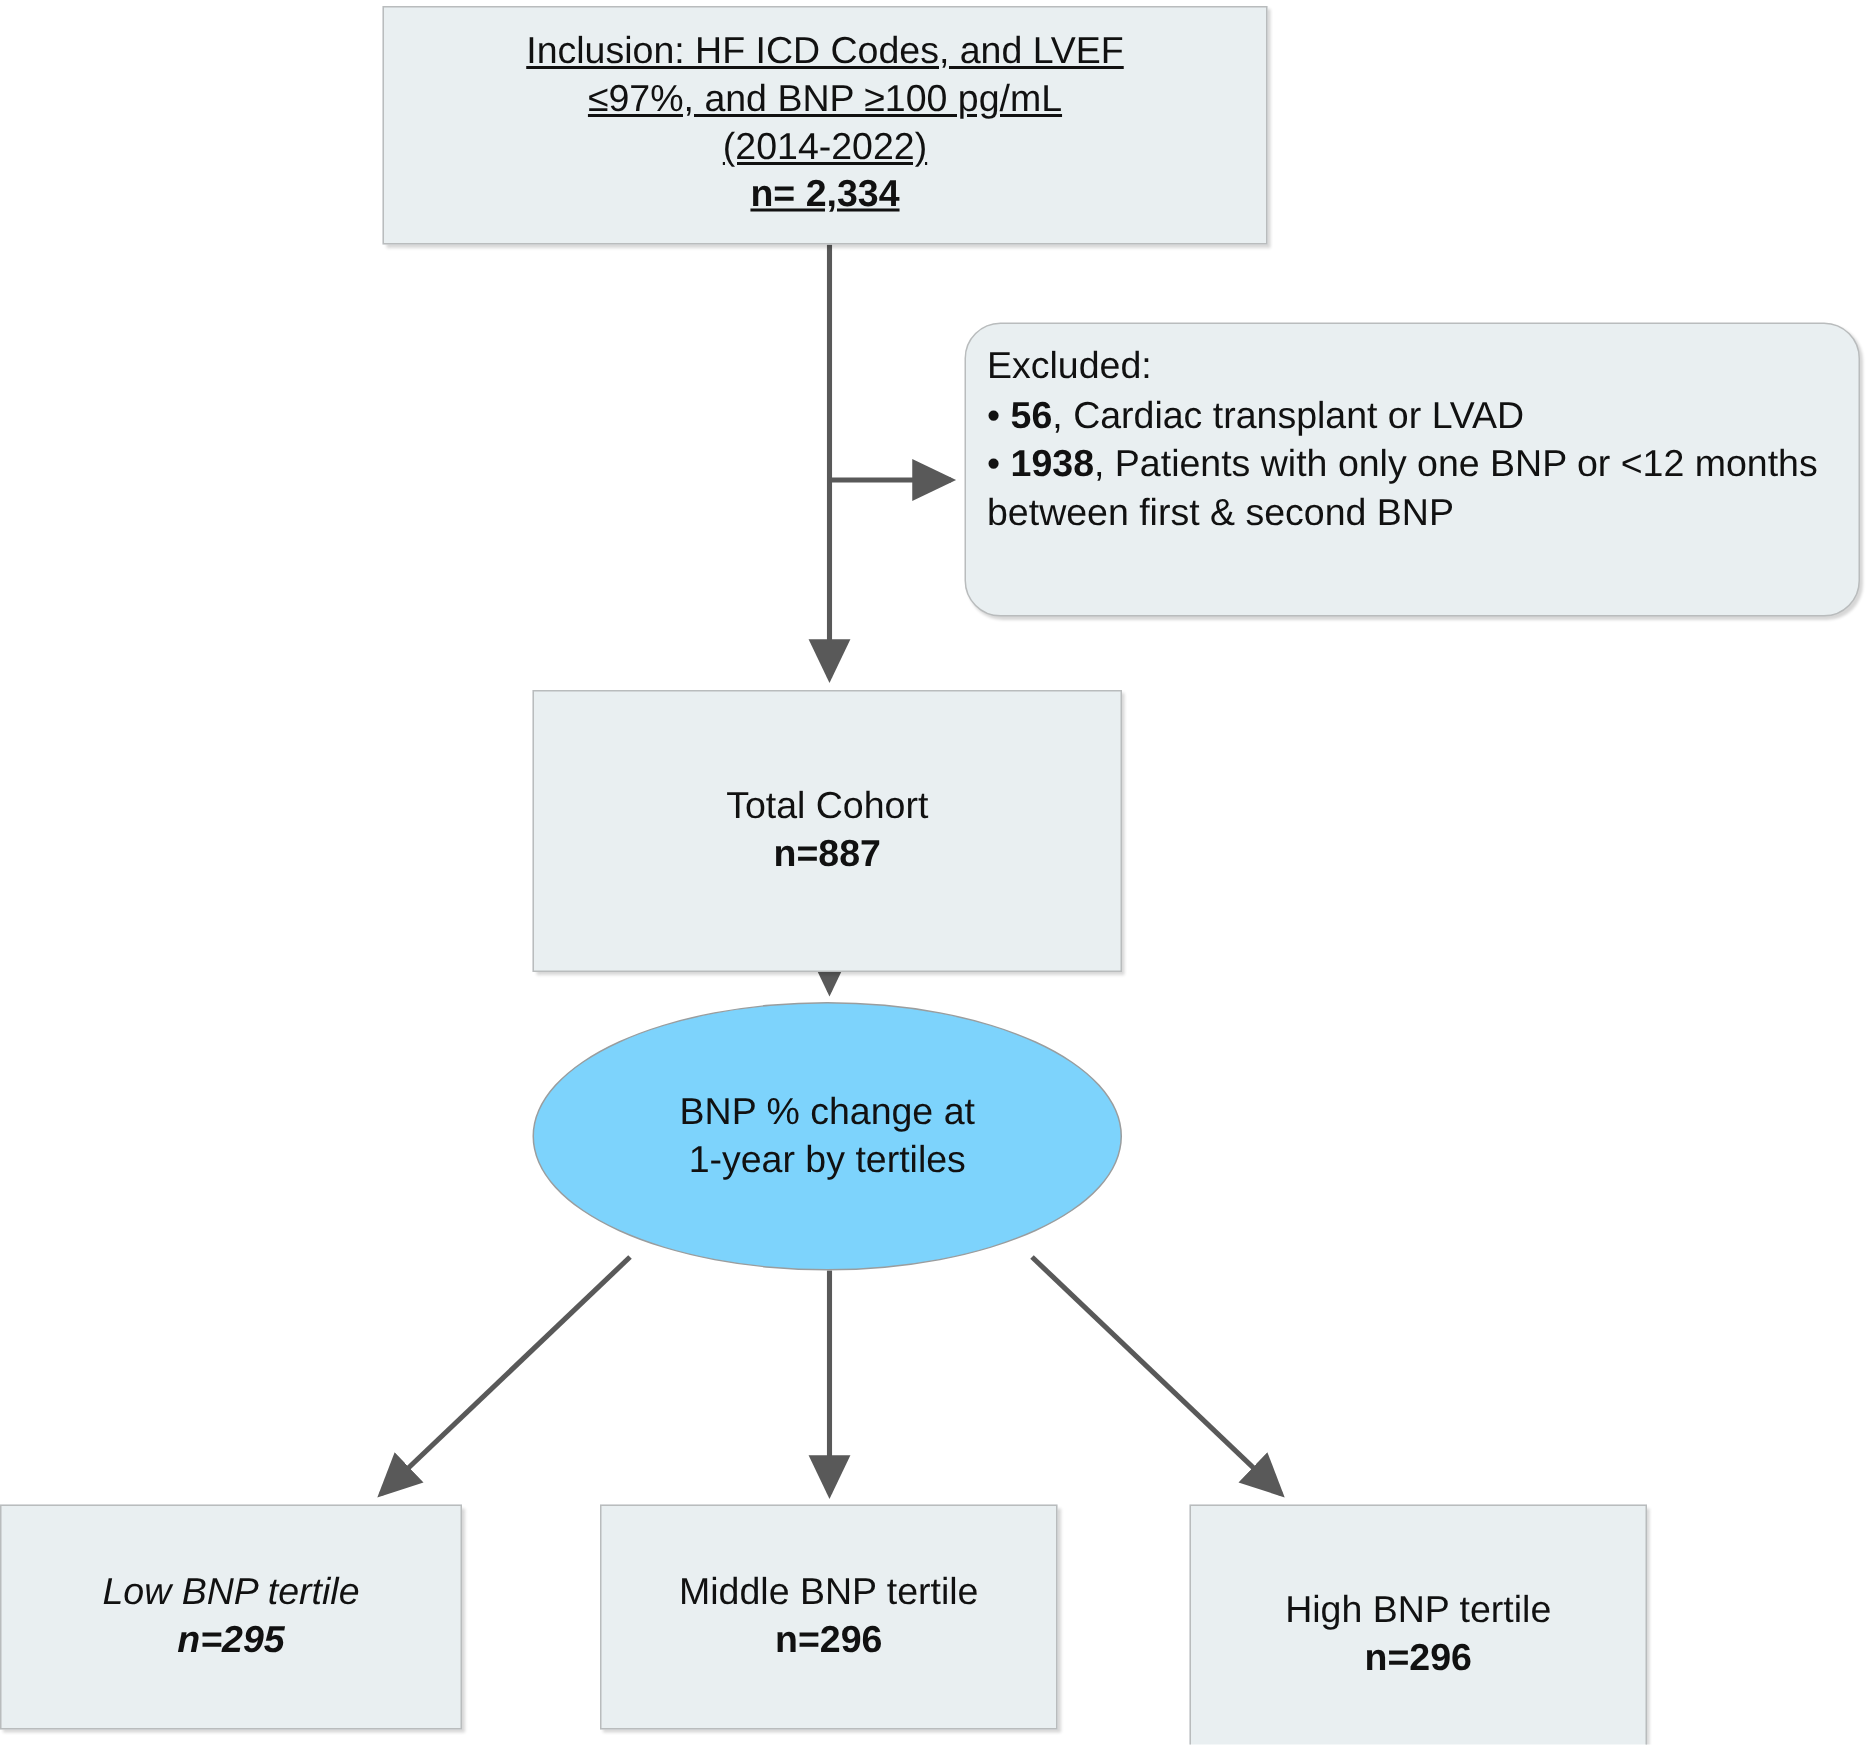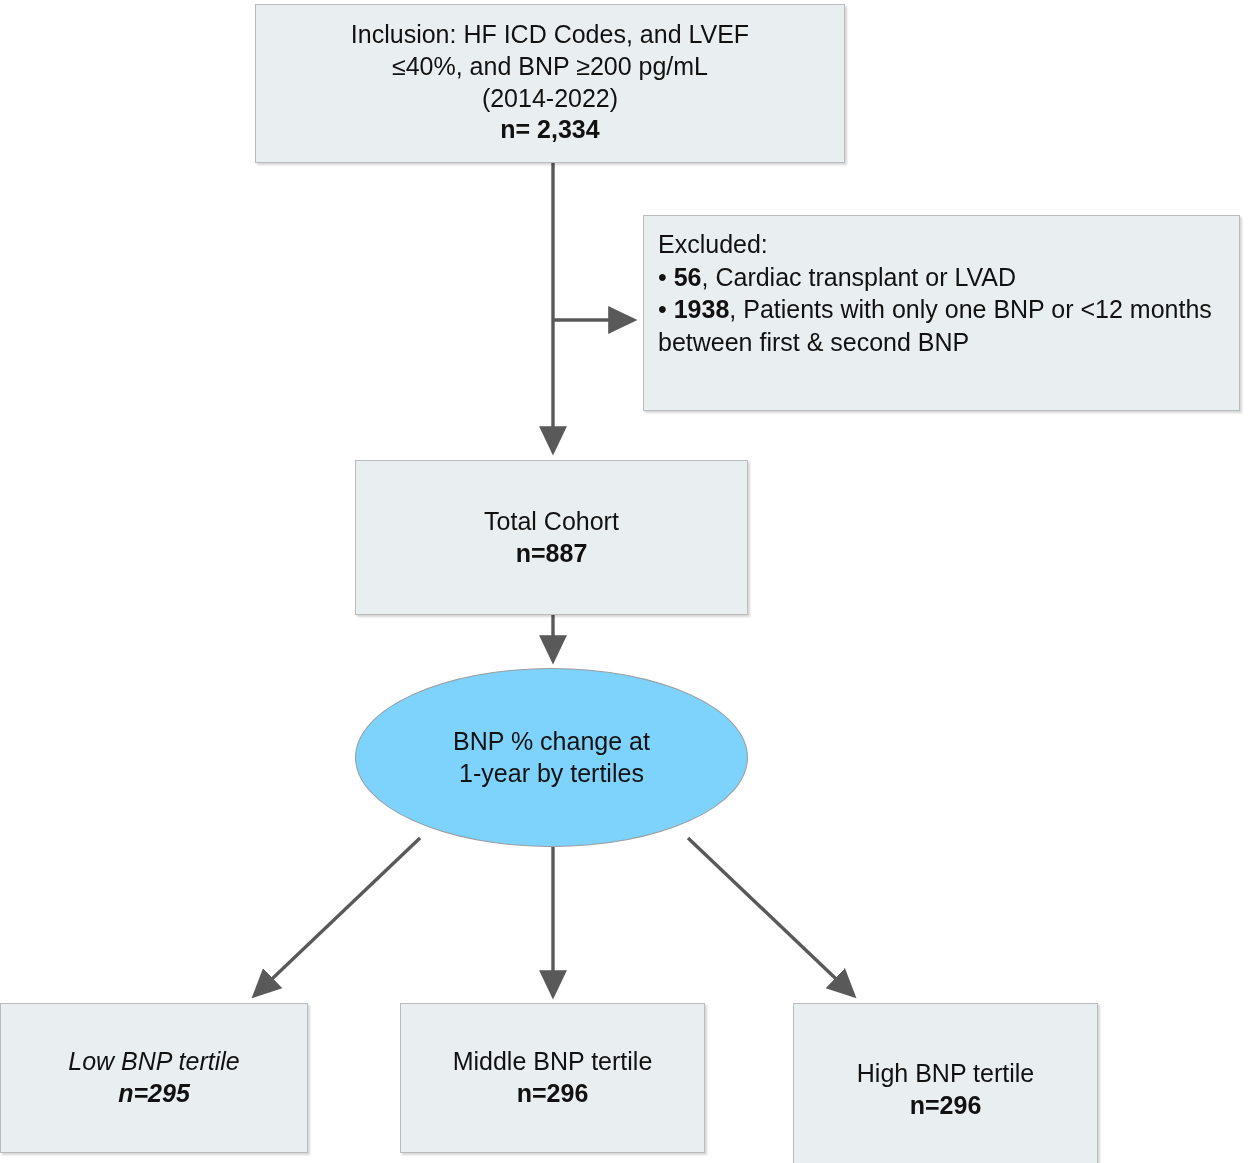--- a/index.html
+++ b/index.html
@@ -55,45 +55,47 @@
   .node .n-line { display: block; }
   .node .n-count { font-weight: bold; }
 
   
   #node-inclusion {
     left: 255px;
     top: 4px;
     width: 590px;
     height: 159px;
     padding: 6px 10px 8px;
+    text-decoration: underline;
   }
 
   #node-excluded {
     left: 643px;
     top: 215px;
     width: 597px;
     height: 196px;
     padding: 12px 14px;
     align-items: flex-start;
     justify-content: flex-start;
     text-align: left;
     line-height: 1.3;
+    border-radius: 24px;
   }
   #node-excluded .excl-head { display: block; }
   #node-excluded .excl-item {
     display: block;
     text-indent: 0;
   }
   #node-excluded .excl-num { font-weight: bold; margin-top: 37px; }
 
   #node-total {
     left: 355px;
     top: 460px;
     width: 393px;
-    height: 155px;
+    height: 188px;
     padding: 4px 0;
   }
 
   #node-ellipse {
     left: 355px;
     top: 668px;
     width: 393px;
     height: 179px;
     border-radius: 50%;
     background: #7dd3fc;
@@ -147,21 +149,21 @@
 
     <line x1="420" y1="838" x2="254" y2="996" stroke="#595959" stroke-width="3.4" marker-end="url(#arrowhead)"></line>
 
     <line x1="553" y1="847" x2="553" y2="996" stroke="#595959" stroke-width="3.4" marker-end="url(#arrowhead)"></line>
 
     <line x1="688" y1="838" x2="854" y2="996" stroke="#595959" stroke-width="3.4" marker-end="url(#arrowhead)"></line>
   </svg>
 
   <div class="node" id="node-inclusion">
     <span class="n-line">Inclusion: HF ICD Codes, and LVEF</span>
-    <span class="n-line">≤40%, and BNP ≥200 pg/mL</span>
+    <span class="n-line">≤97%, and BNP ≥100 pg/mL</span>
     <span class="n-line">(2014-2022)</span>
     <span class="n-line n-count">n= 2,334</span>
   </div>
 
   <div class="node" id="node-excluded">
     <span class="excl-head">Excluded:</span>
     <span class="excl-item">
       <span>•</span>
       <span class="excl-num">56</span><span>, Cardiac transplant or LVAD</span>
     </span>

